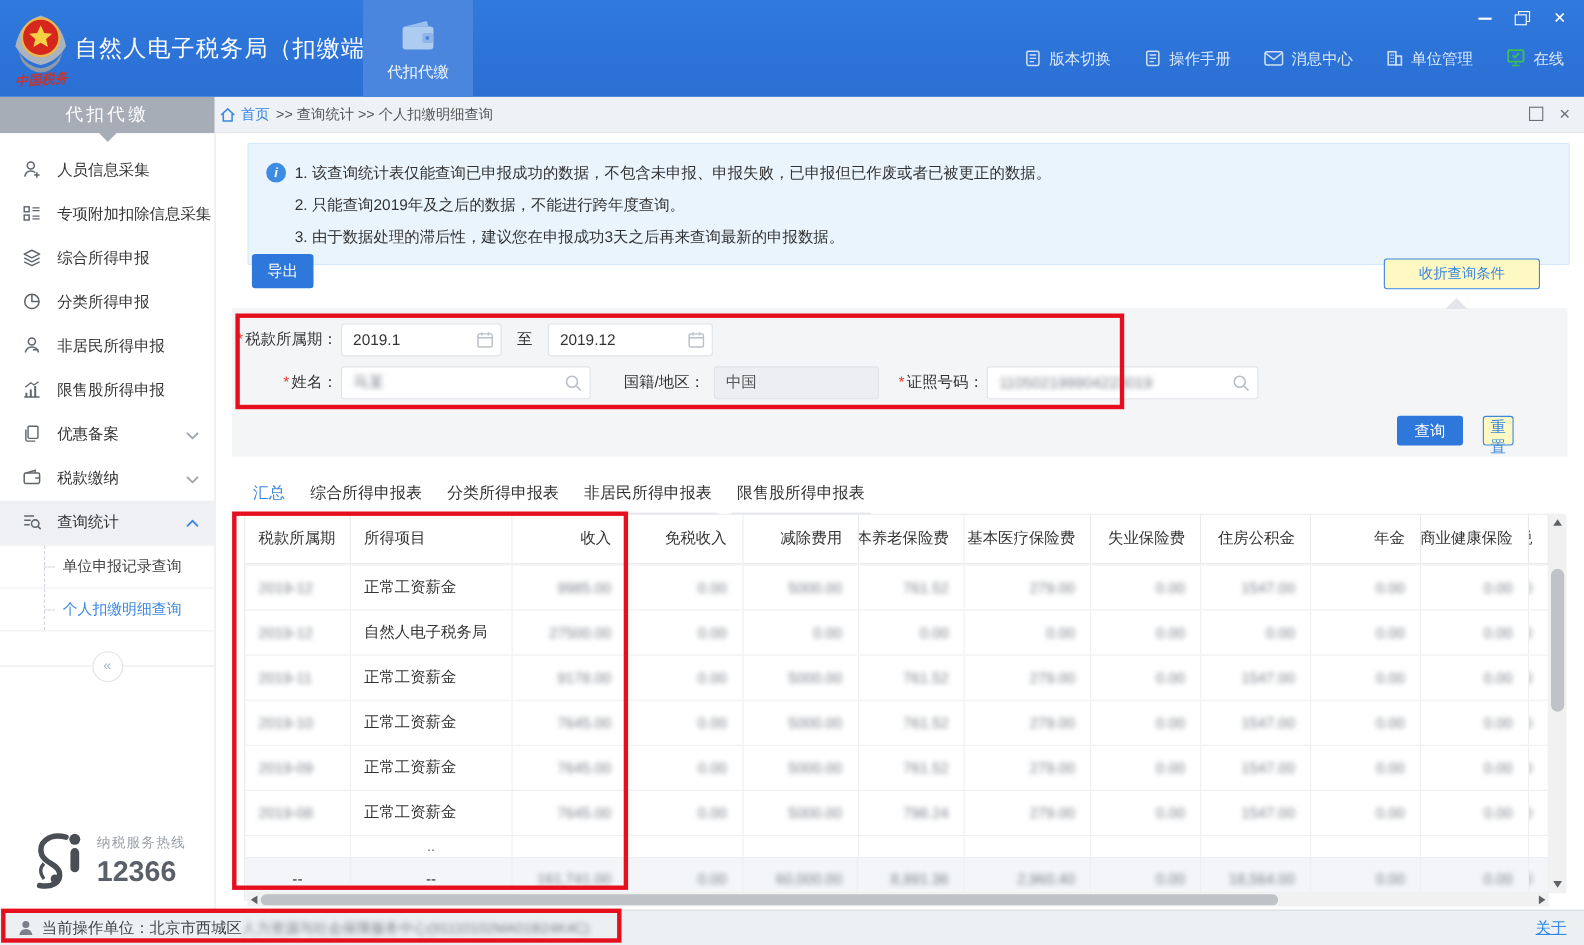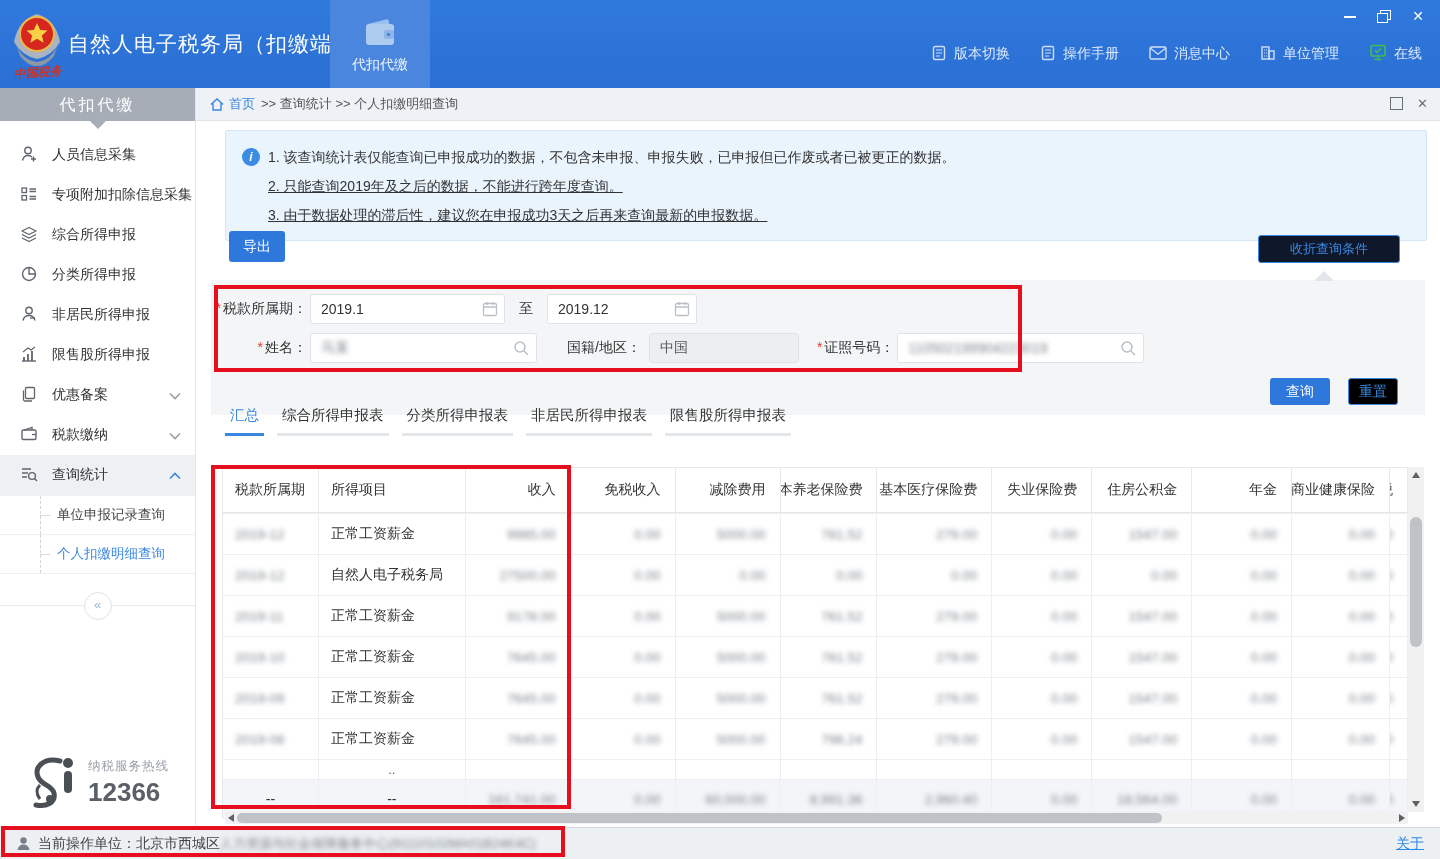--- a/index.html
+++ b/index.html
@@ -17,21 +17,21 @@
   .header-menu{position:absolute;right:18px;top:44px;display:flex;gap:30px;align-items:center;}
   .hm-item{display:flex;align-items:center;gap:7px;color:#dce9fb;font-size:14px;cursor:pointer;white-space:nowrap;}
   .win-controls{position:absolute;right:14px;top:8px;display:flex;gap:18px;align-items:center;height:16px;}
   .wc{width:16px;height:14px;position:relative;cursor:pointer;}
   .wc-min:after{content:"";position:absolute;left:2px;top:7px;width:12px;height:2px;background:#fff;}
   .wc-rest:before{content:"";position:absolute;left:4px;top:1px;width:9px;height:8px;border:1.5px solid #fff;}
   .wc-rest:after{content:"";position:absolute;left:1px;top:4px;width:9px;height:8px;border:1.5px solid #fff;background:#2f74d8;}
   .wc-close{color:#fff;font-size:14px;line-height:14px;text-align:center;}
   
   .breadcrumb{position:absolute;top:88px;left:196px;width:1244px;height:33px;background:#eef1f5;
-    border-bottom:1px solid #e0e3e8;display:flex;align-items:center;padding-left:14px;box-sizing:border-box;z-index:3;}
+    border-bottom:1px solid #e0e3e8;display:flex;align-items:center;padding-left:4px;box-sizing:border-box;z-index:3;}
   .breadcrumb .bc-home{color:#3a86e0;font-size:13px;display:flex;align-items:center;gap:5px;cursor:pointer;}
   .breadcrumb .bc-rest{color:#555;font-size:13px;margin-left:6px;}
   .bc-win{position:absolute;right:12px;top:9px;display:flex;gap:14px;}
   .bc-sq{width:11px;height:11px;border:1.5px solid #6a7077;}
   .bc-x{color:#6a7077;font-size:13px;line-height:13px;}
   
   .sidebar{position:absolute;top:88px;left:0;width:196px;bottom:32px;background:#fff;
     border-right:1px solid #e3e6ea;box-sizing:border-box;z-index:4;}
   .side-head{height:33px;background:#a6adb6;color:#fff;font-size:16px;letter-spacing:3px;
     text-align:center;line-height:33px;position:relative;}
@@ -61,45 +61,45 @@
   .statusbar{position:absolute;left:0;right:0;bottom:0;height:32px;background:#edf0f3;border-top:1px solid #d7dbdf;
     display:flex;align-items:center;padding:0 16px;box-sizing:border-box;font-size:14px;color:#444;z-index:6;}
   .statusbar .sb-right{margin-left:auto;color:#2e8ae6;text-decoration:underline;cursor:pointer;}
   
   .content{position:absolute;top:121px;left:196px;width:1244px;bottom:32px;background:#fff;overflow:hidden;}
   .notice{position:absolute;left:29px;top:9px;width:1168px;min-height:62px;background:#e9f4fd;
     border:1px solid #d4e7f9;border-radius:2px;padding:12px 16px 10px 16px;}
   .n-line{font-size:14px;color:#333;line-height:29px;display:flex;align-items:flex-start;}
   .info-ic{flex:0 0 18px;width:18px;height:18px;border-radius:50%;background:#3c8ce4;color:#fff;font-size:12px;
     font-weight:bold;text-align:center;line-height:18px;margin:5px 8px 0 0;font-style:italic;}
-  .n-line.no-icon{padding-left:26px;text-decoration:underline;}
+  .n-line.no-icon{padding-left:26px;}
   .btn-primary{background:#2e78dc;color:#fff;border:none;border-radius:3px;font-size:14px;cursor:pointer;
     font-family:inherit;}
-  .btn-outline{background:#0f172a;color:#3a86e0;border:1px solid #3a86e0;border-radius:3px;font-size:13px;
+  .btn-outline{background:#fef9c3;color:#3a86e0;border:1px solid #3a86e0;border-radius:3px;font-size:13px;
     cursor:pointer;font-family:inherit;}
   .export-btn{position:absolute;left:33px;top:110px;width:56px;height:31px;}
   .collapse-filters-btn{position:absolute;left:1062px;top:114px;width:142px;height:28px;}
   .panel-caret{position:absolute;left:1118px;top:151px;width:0;height:0;
     border-left:10px solid transparent;border-right:10px solid transparent;border-bottom:10px solid #f3f5f7;z-index:2;}
   .panel-caret:before{content:"";position:absolute;left:-10px;top:-1px;width:0;height:0;
     border-left:10px solid transparent;border-right:10px solid transparent;border-bottom:10px solid #e2e6ea;z-index:-1;}
   .query-panel{position:absolute;left:15px;top:159px;width:1214px;height:135px;background:#f3f5f7;}
   .q-row{position:absolute;left:0;height:30px;display:flex;align-items:center;}
   .q-row1{top:14px;} .q-row2{top:53px;}
   .q-label{font-size:14px;color:#333;text-align:right;white-space:nowrap;}
   .req{color:#e8352a;margin-right:2px;font-size:14px;}
   .q-input{position:relative;background:#fff;border:1px solid #dfe3e7;border-radius:3px;height:30px;
     box-sizing:border-box;display:flex;align-items:center;padding:0 26px 0 10px;font-size:14px;color:#333;}
   .q-input.disabled{background:#eceef1;color:#555;}
   .q-ic{position:absolute;right:6px;top:6px;}
   .blurtxt{filter:blur(2.4px);color:#7d838b;}
   .query-btn{position:absolute;left:1059px;top:98px;width:60px;height:27px;font-size:14px;}
-  .reset-btn{position:absolute;left:1137px;top:98px;width:50px;height:27px;font-size:14px;background:#000000;}
-  
-  .tabs{position:absolute;left:29px;top:285px;white-space:nowrap;}
+  .reset-btn{position:absolute;left:1137px;top:98px;width:28px;height:27px;font-size:14px;background:#fef9c3;}
+  
+  .tabs{position:absolute;left:29px;top:318px;white-space:nowrap;}
   .tab{display:inline-block;margin-right:13px;padding:0 5px 8px 5px;font-size:14.5px;color:#333;
     border-bottom:3px solid #e4e7ea;cursor:pointer;}
   .tab.active{color:#3a86e0;border-bottom-color:#3a86e0;}
   
   .tbl{position:absolute;left:26px;top:346px;width:1186px;border-top:1px solid #e6e8eb;border-left:1px solid #e6e8eb;box-sizing:border-box;}
   .t-row{display:flex;border-bottom:1px solid #edeff2;}
   .t-cell{box-sizing:border-box;border-right:1px solid #edeff2;overflow:hidden;white-space:nowrap;
     display:flex;align-items:center;font-size:14px;color:#333;}
   .t-head .t-cell{height:45px;font-size:14px;color:#333;background:#fff;border-right:1px solid #e6e8eb;border-bottom:1px solid #e6e8eb;}
   .t-body .t-cell{height:40px;}
@@ -331,21 +331,21 @@
         </div>
       </div>
 
     <button class="btn-primary export-btn">导出</button>
     <button class="btn-outline collapse-filters-btn">收折查询条件</button>
     <div class="panel-caret"></div>
 
     <div class="query-panel">
       <div class="q-row q-row1">
         <div class="q-label" style="width:96px;"><span class="req">*</span><span>税款所属期：</span></div>
-        <div class="q-input" style="width:195px;margin-left:3px;">
+        <div class="q-input" style="width:146px;margin-left:3px;">
           <span>2019.1</span>
           <span class="q-ic">
             <svg width="16" height="16" viewBox="0 0 16 16">
                 <rect x="1.5" y="2.5" width="13" height="12" rx="1.5" fill="none" stroke="#b9bfc7" stroke-width="1.3"></rect>
                 <path d="M1.5 6h13M5 1v3M11 1v3" stroke="#b9bfc7" stroke-width="1.3"></path>
               </svg>
           </span>
         </div>
         <div class="q-label" style="margin:0 14px;">至</div>
         <div class="q-input" style="width:150px;">

